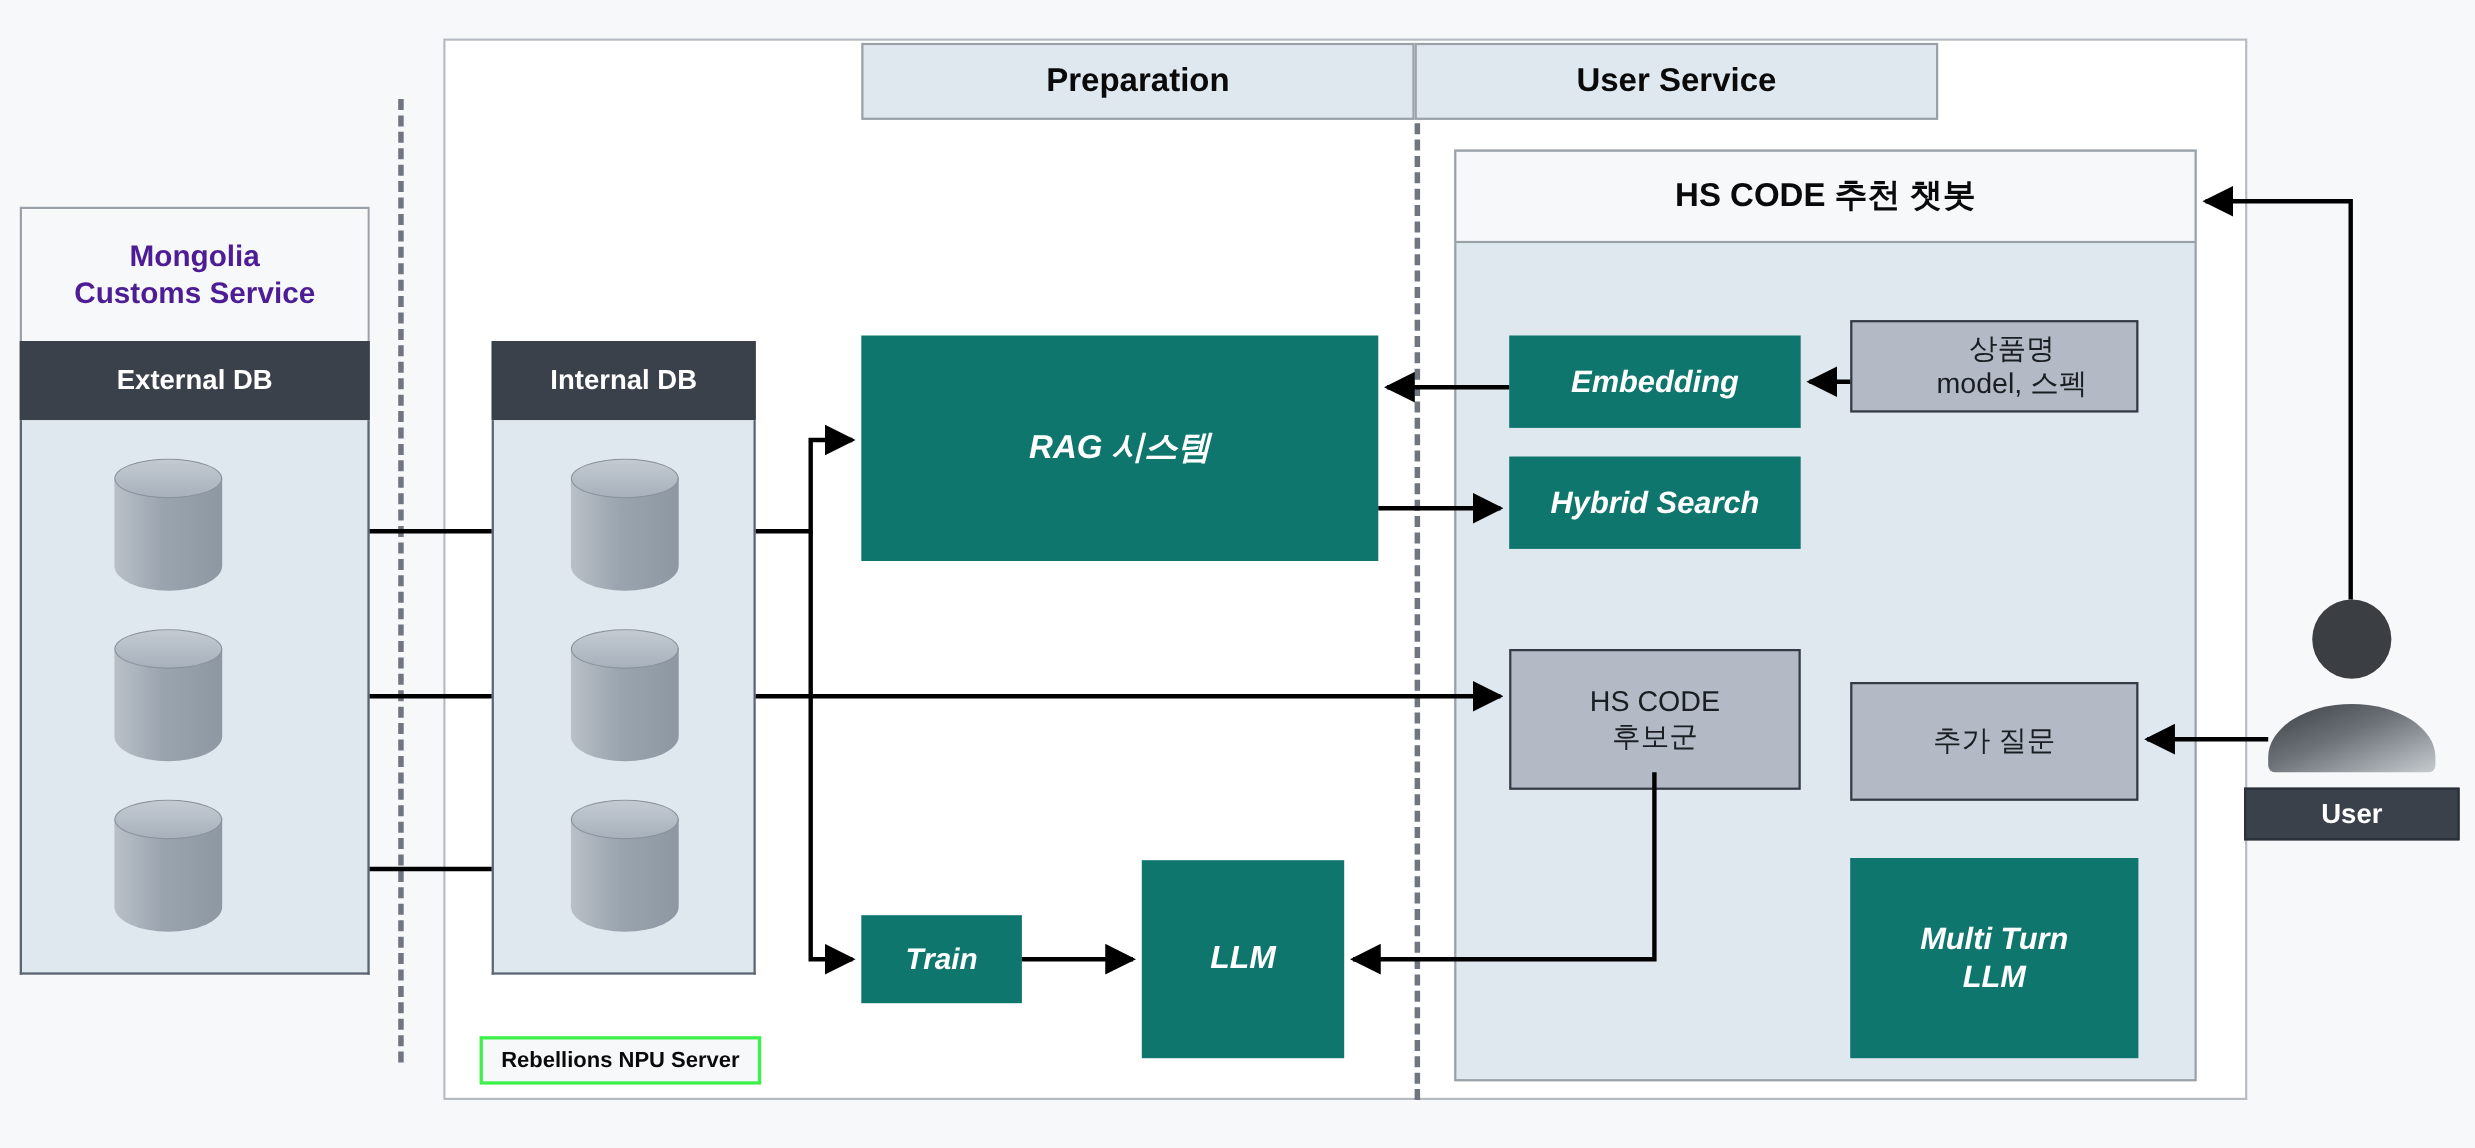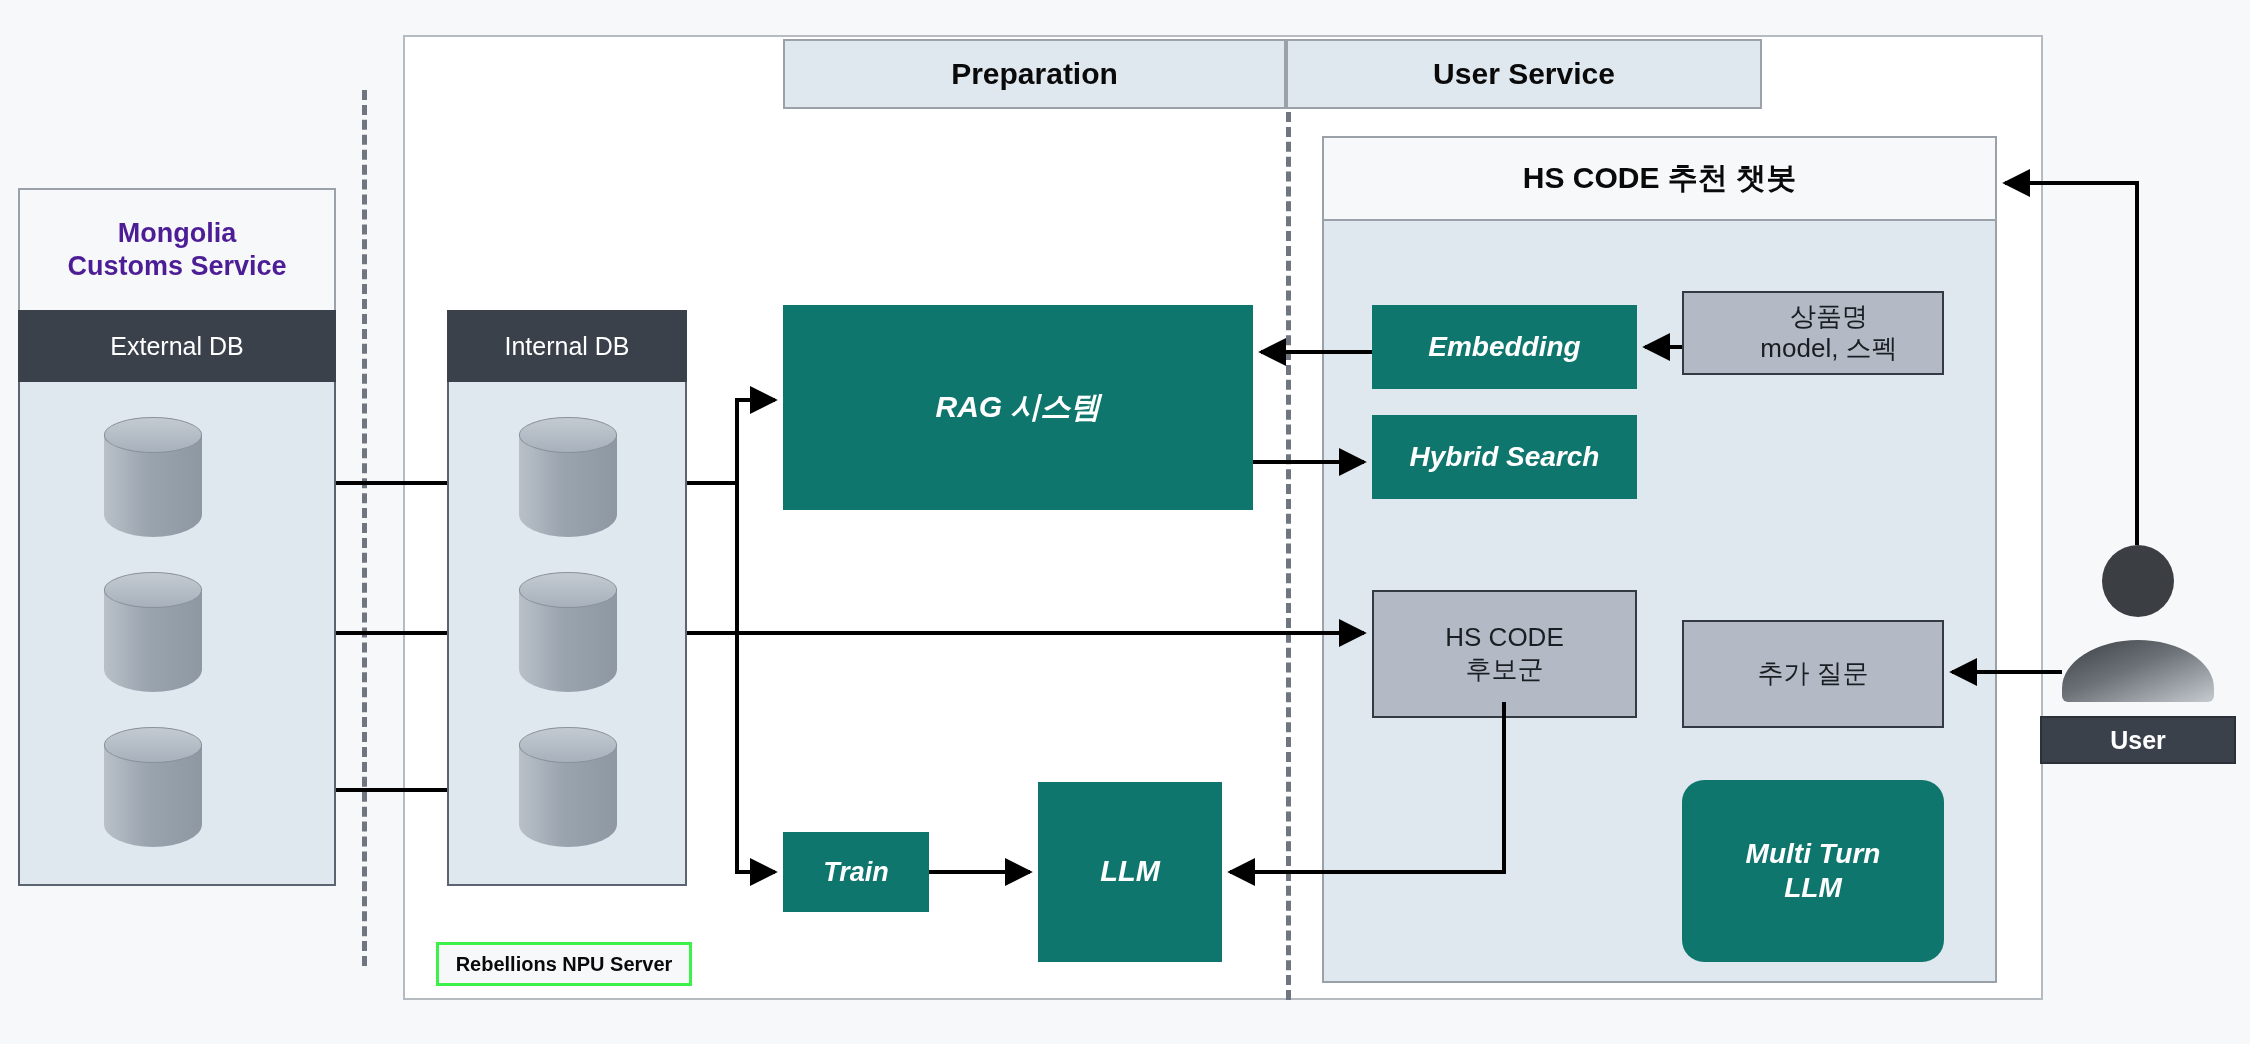--- a/index.html
+++ b/index.html
@@ -54,21 +54,21 @@
     background: #f7f8fa;
   }
   .ext-title {
     font-weight: bold;
     color: #4c1d95;
     background: #f7f8fa;
   }
   .db-header {
     background: #3b414b;
     color: #ffffff;
-    font-weight: normal;
+    font-weight: bold;
     border: 2px solid #3b414b;
   }
   .db-body {
     background: #dfe7ef;
     border: 2px solid #5b6470;
     border-top: none;
   }
 
   
   .int-panel-body {
@@ -236,21 +236,21 @@
     <span>model, 스펙</span>
   </div>
 
   <div class="abs box-gray ctr" style="left:1372px; top:574px; width:265px; height:128px; font-size:26px; flex-direction:column;margin-top:16px;">
     <span>HS CODE</span>
     <span>후보군</span>
   </div>
 
   <div class="abs box-gray ctr" style="left:1682px; top:620px; width:262px; height:108px; font-size:26px;">추가 질문</div>
 
-  <div class="abs box-dark ctr" style="left:1682px; top:780px; width:262px; height:182px; font-size:28px; flex-direction:column;border-radius:22px;">
+  <div class="abs box-dark ctr" style="left:1682px; top:780px; width:262px; height:182px; font-size:28px; flex-direction:column;">
     <span>Multi Turn</span>
     <span>LLM</span>
   </div>
 
   <div class="abs user-head" style="left:2102px; top:545px; width:72px; height:72px;"></div>
   <div class="abs user-body" style="left:2062px; top:640px; width:152px; height:62px;"></div>
   <div class="abs user-label ctr" style="left:2040px; top:716px; width:196px; height:48px; font-size:25px;">User</div>
 
   <svg id="wires" viewBox="0 0 2250 1044">
     <defs>

